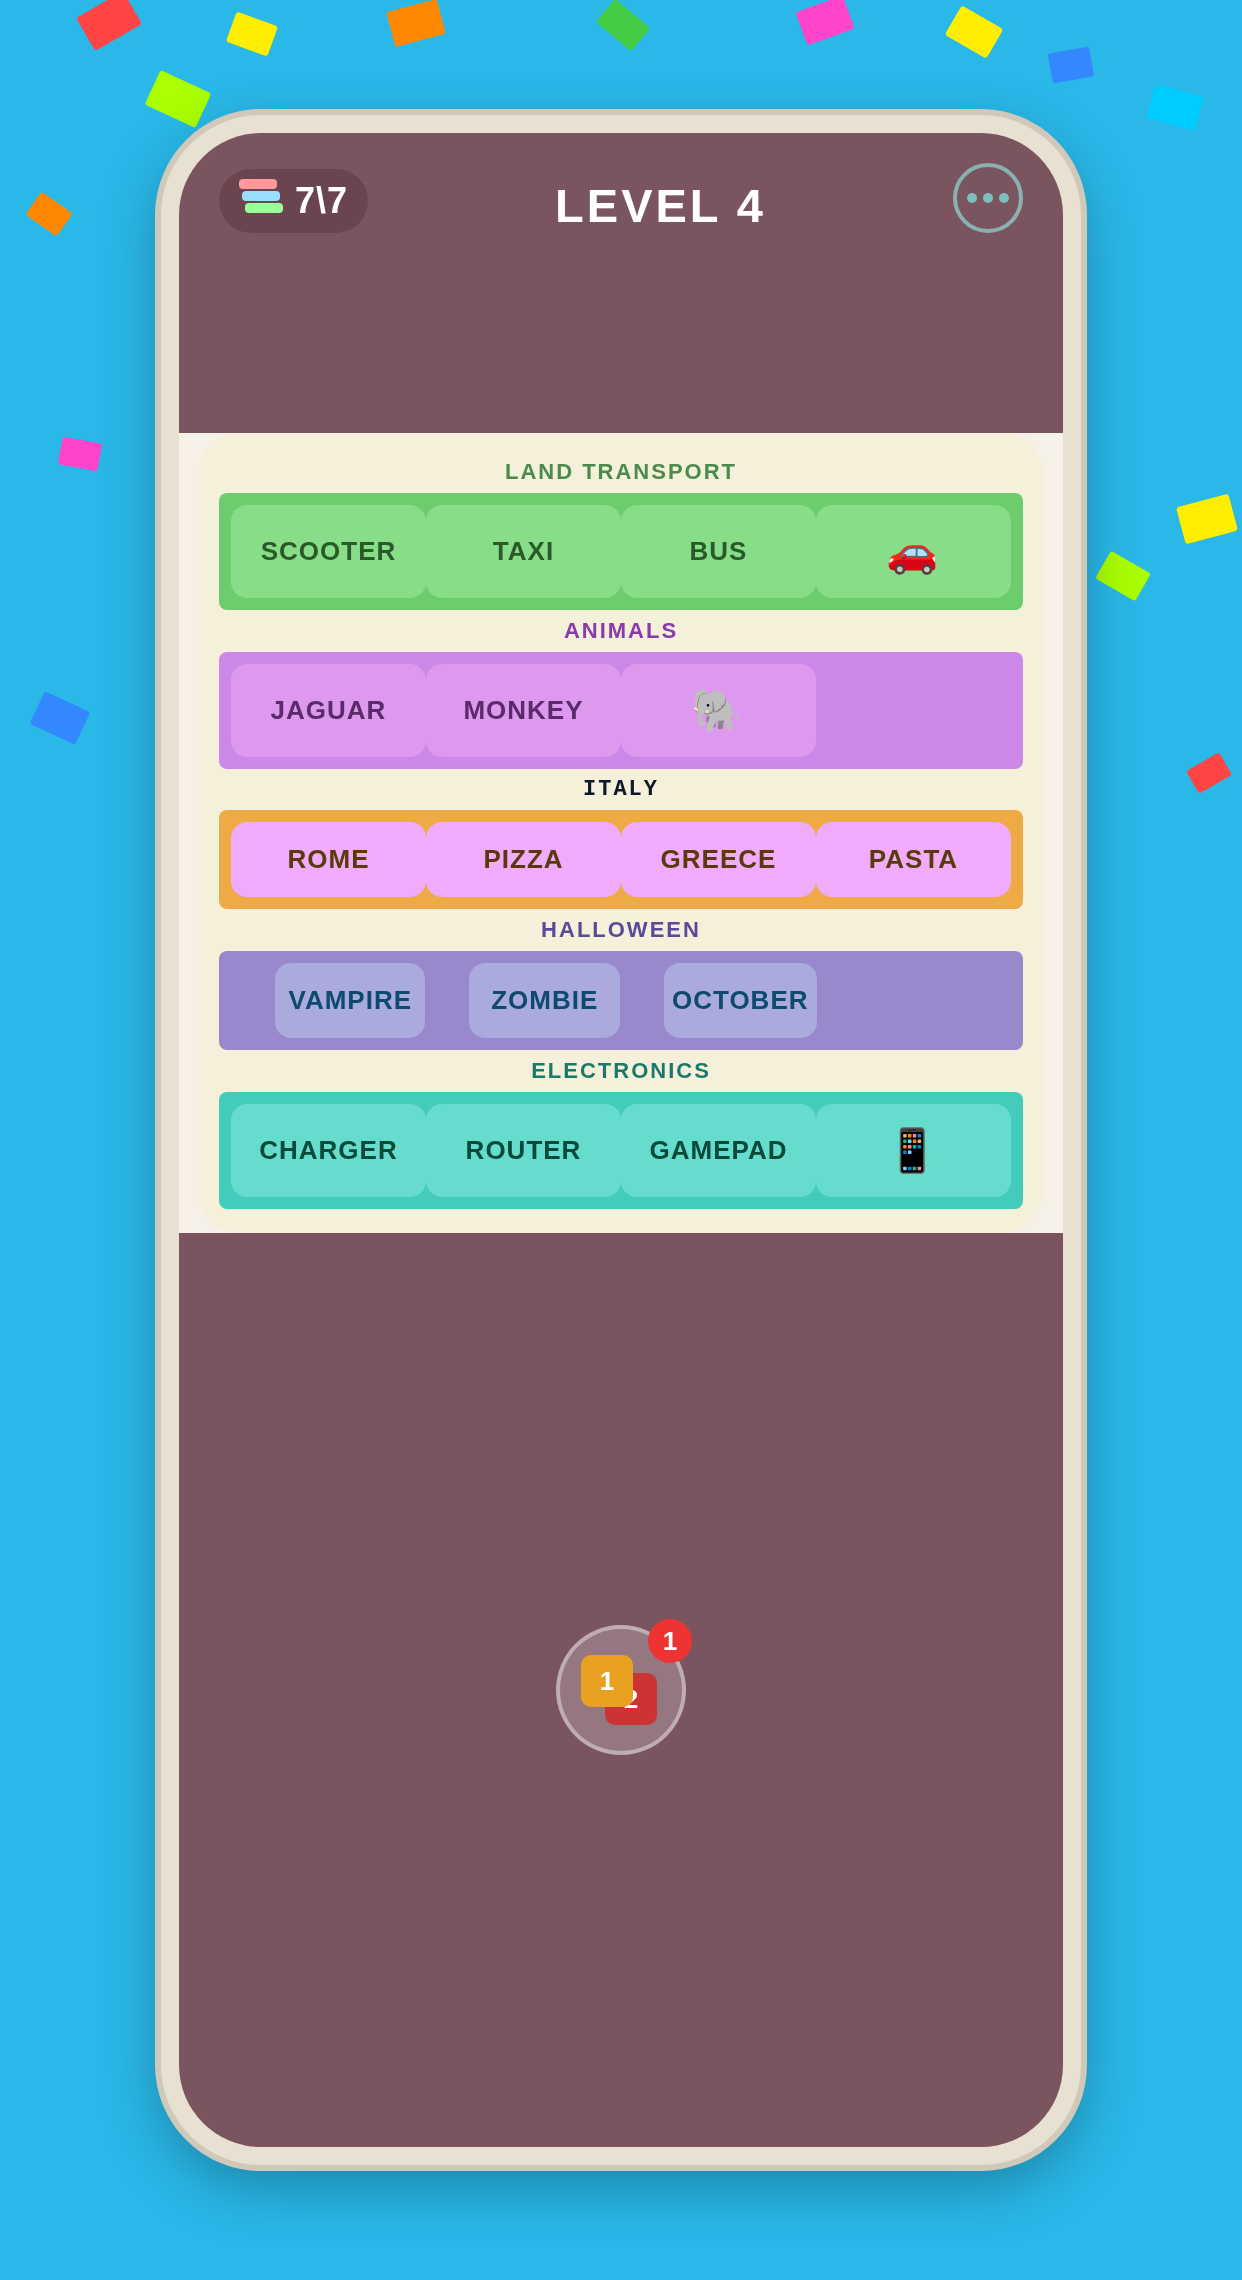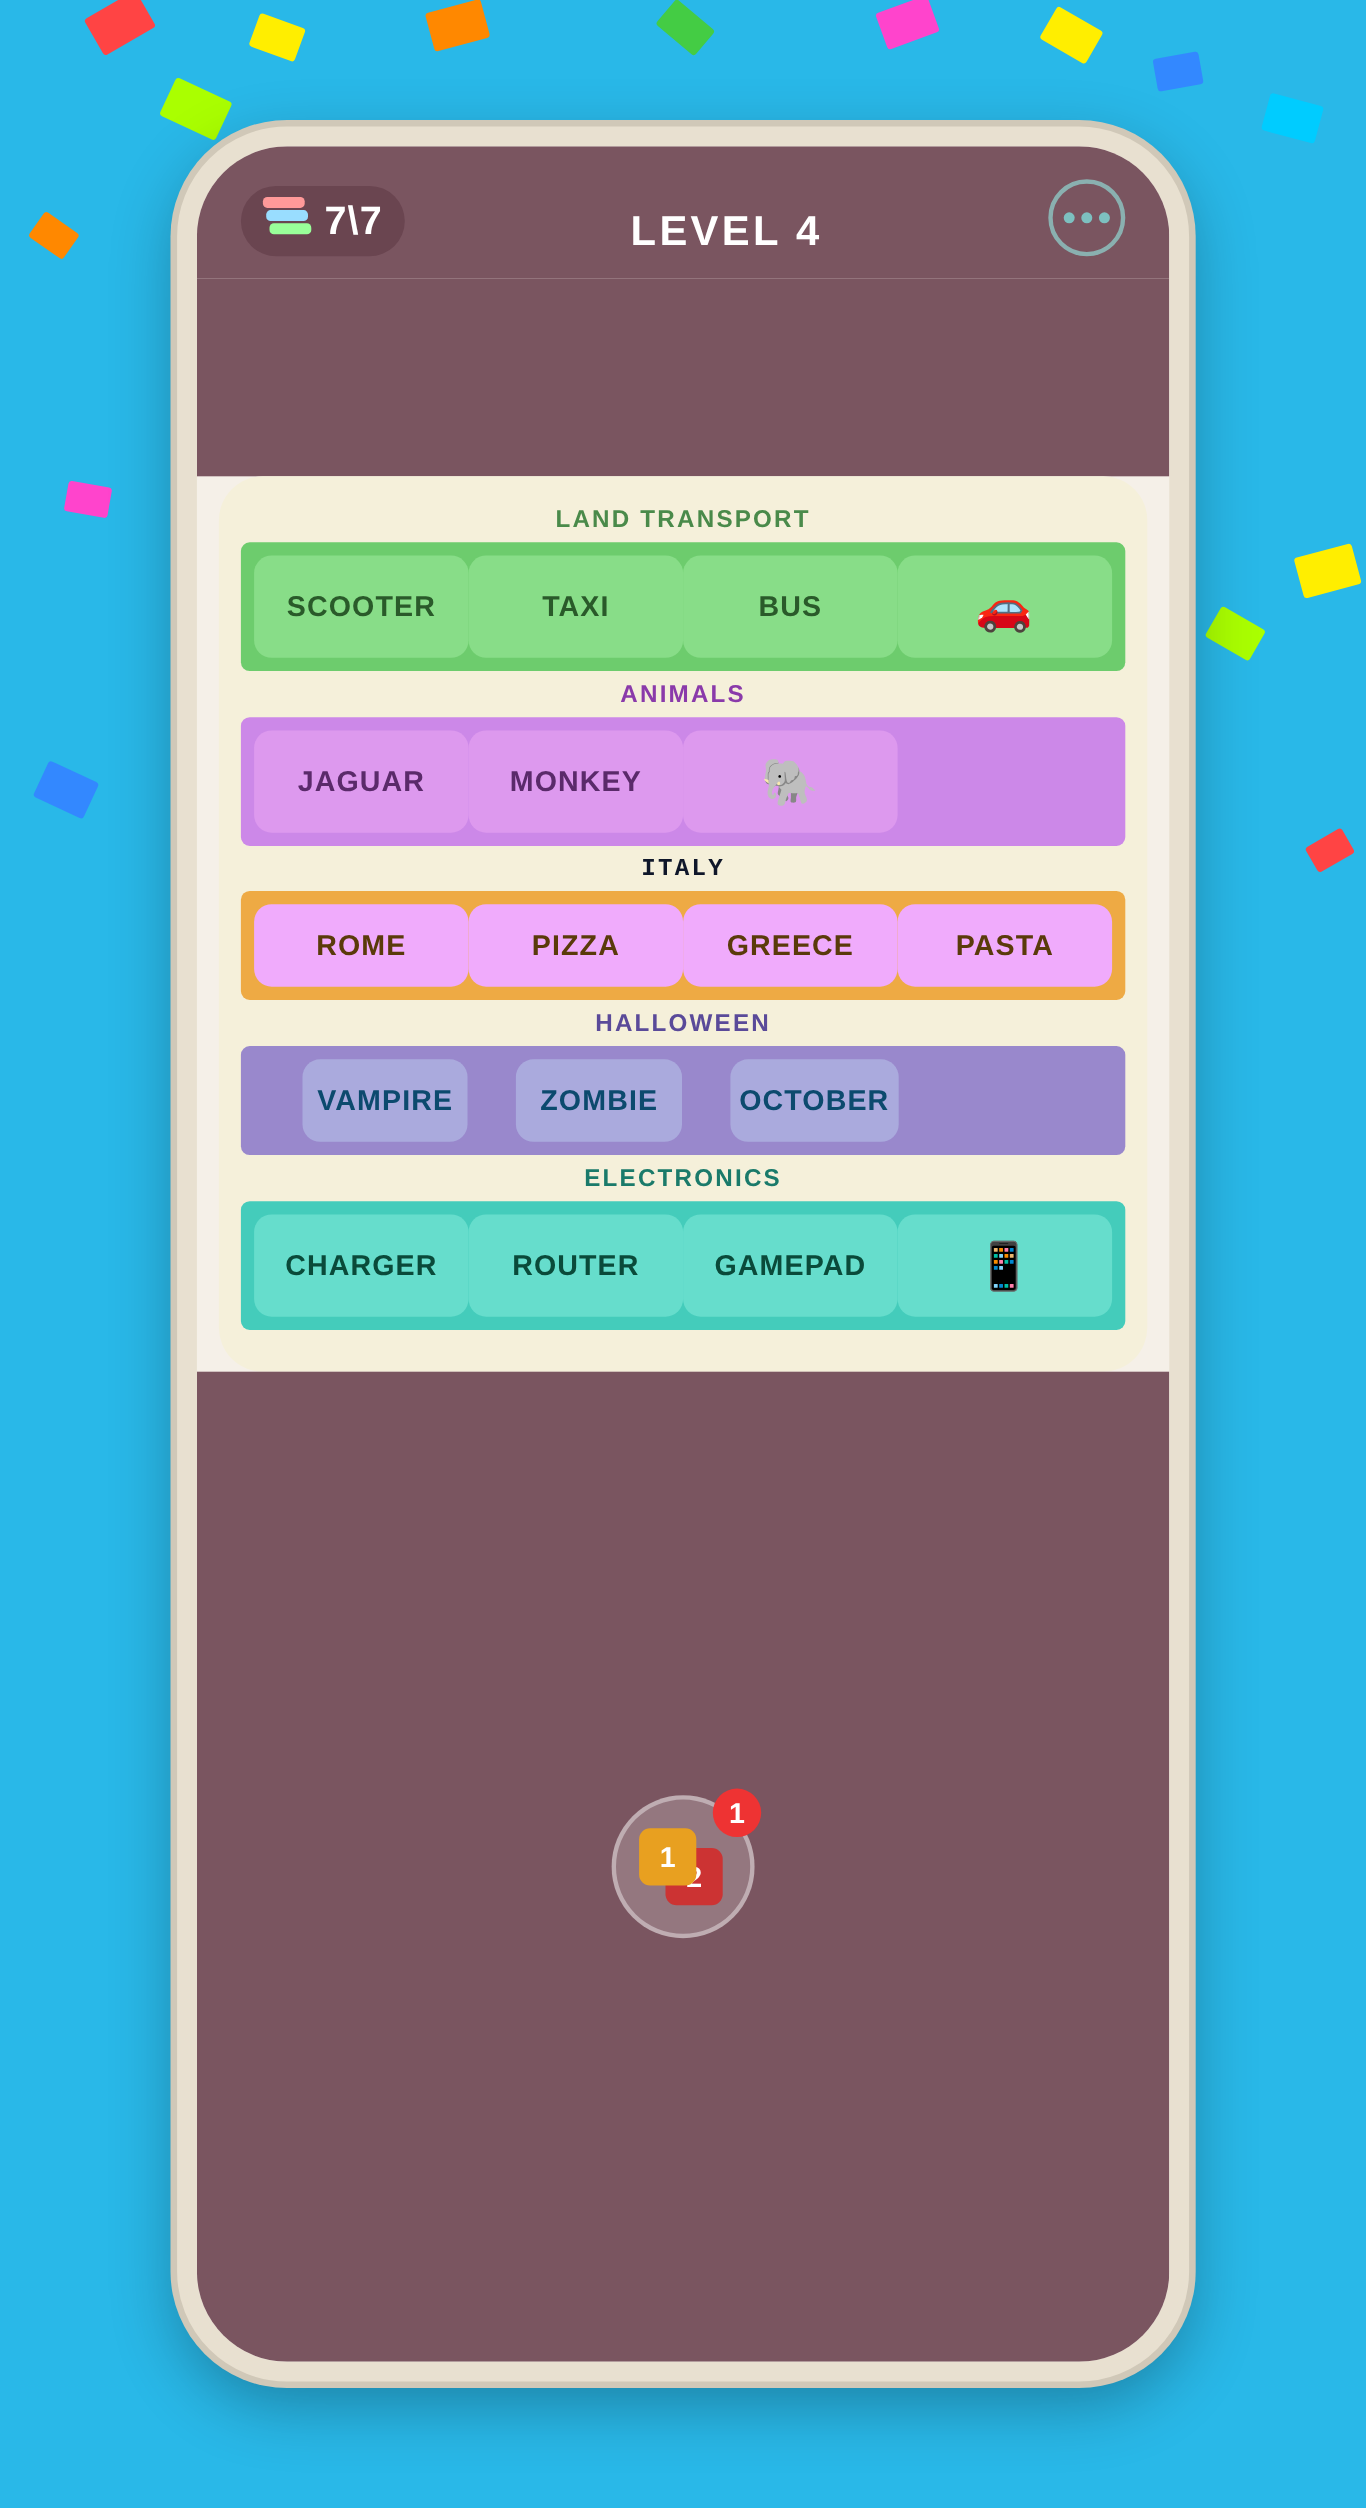--- a/index.html
+++ b/index.html
@@ -78,21 +78,21 @@
 
     .score-text {
       color: white;
       font-size: 36px;
       font-weight: 900;
       letter-spacing: 1px;
     }
 
     .level-title {
       color: white;
-      font-size: 38px;
+      font-size: 47px;
       font-weight: 900;
       letter-spacing: 3px;
     }
 
     .menu-btn {
       width: 70px;
       height: 70px;
       border-radius: 50%;
       background: transparent;
       border: 4px solid #8ab0b0;
@@ -118,21 +118,21 @@
       background: #7a5560;
       height: 180px;
       flex-shrink: 0;
     }
 
     
     .game-board {
       background: #f5f0da;
       border-radius: 40px;
       margin: 0 20px;
-      padding: 20px 20px 30px;
+      padding: 20px 20px 16px;
       flex-shrink: 0;
     }
 
     
     .category-group {
       margin-bottom: 8px;
     }
 
     .category-label {
       text-align: center;

